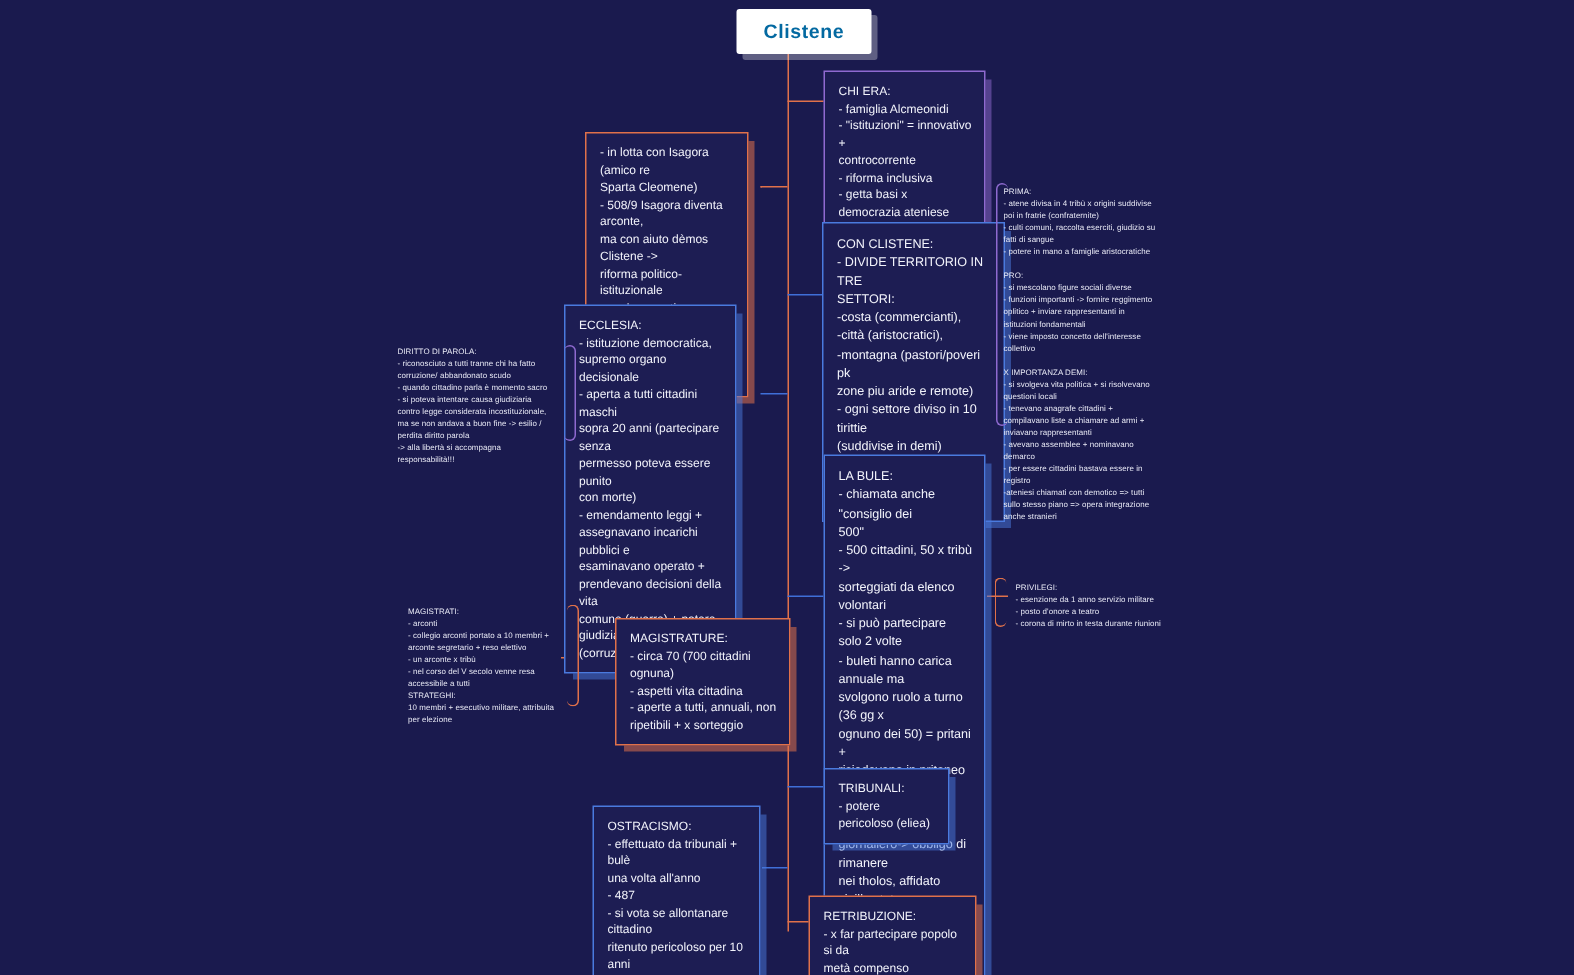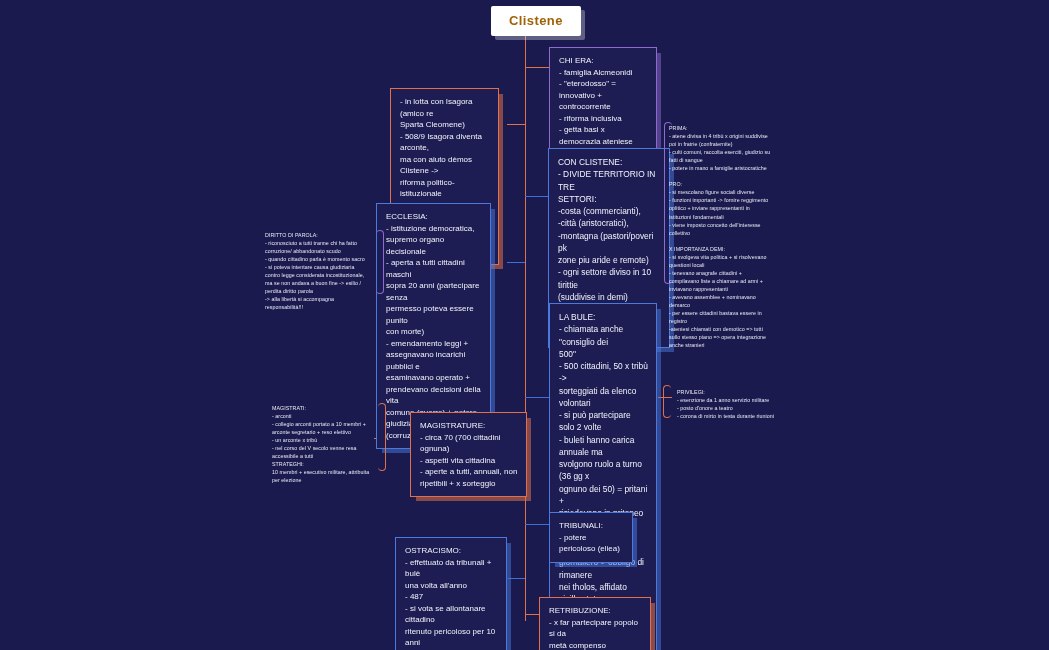--- a/index.html
+++ b/index.html
@@ -25,21 +25,21 @@
     background: #e0714a;
   }
   .line.h { height: 1px; }
   .line.v { width: 1px; }
   .line.blue { background: #3f6fd8; }
 
   
   .root {
     position: absolute;
     background: #ffffff;
-    color: #a16207;
+    color: #0369a1;
     font-weight: bold;
     font-size: 13px;
     letter-spacing: .4px;
     padding: 7px 18px 8px 18px;
     border-radius: 2px;
     box-shadow: 4px 4px 0 0 rgba(255,255,255,.30);
     white-space: nowrap;
   }
 
   
@@ -121,21 +121,21 @@
   <div class="line h blue" style="left:525px; top:524px; width:24px;"></div>
 
   <div class="line h blue" style="left:508px; top:578px; width:17px;"></div>
 
   <div class="line h" style="left:525px; top:614px; width:24px;"></div>
 
   <div class="root" style="left:491px; top:6px;">Clistene</div>
 
   <div class="card purple mid" style="left:549px; top:47px; width:108px;">CHI ERA:
 - famiglia Alcmeonidi
-- "eterodosso" = innovativo +
+- "istituzioni" = innovativo +
 controcorrente
 - riforma inclusiva
 - getta basi x democrazia ateniese</div>
 
   <div class="card orange mid" style="left:390px; top:88px; width:109px;">- in lotta con Isagora (amico re
 Sparta Cleomene)
 - 508/9 Isagora diventa arconte,
 ma con aiuto dèmos Clistene -&gt;
 riforma politico-istituzionale
 - vuole garantire eunomia

